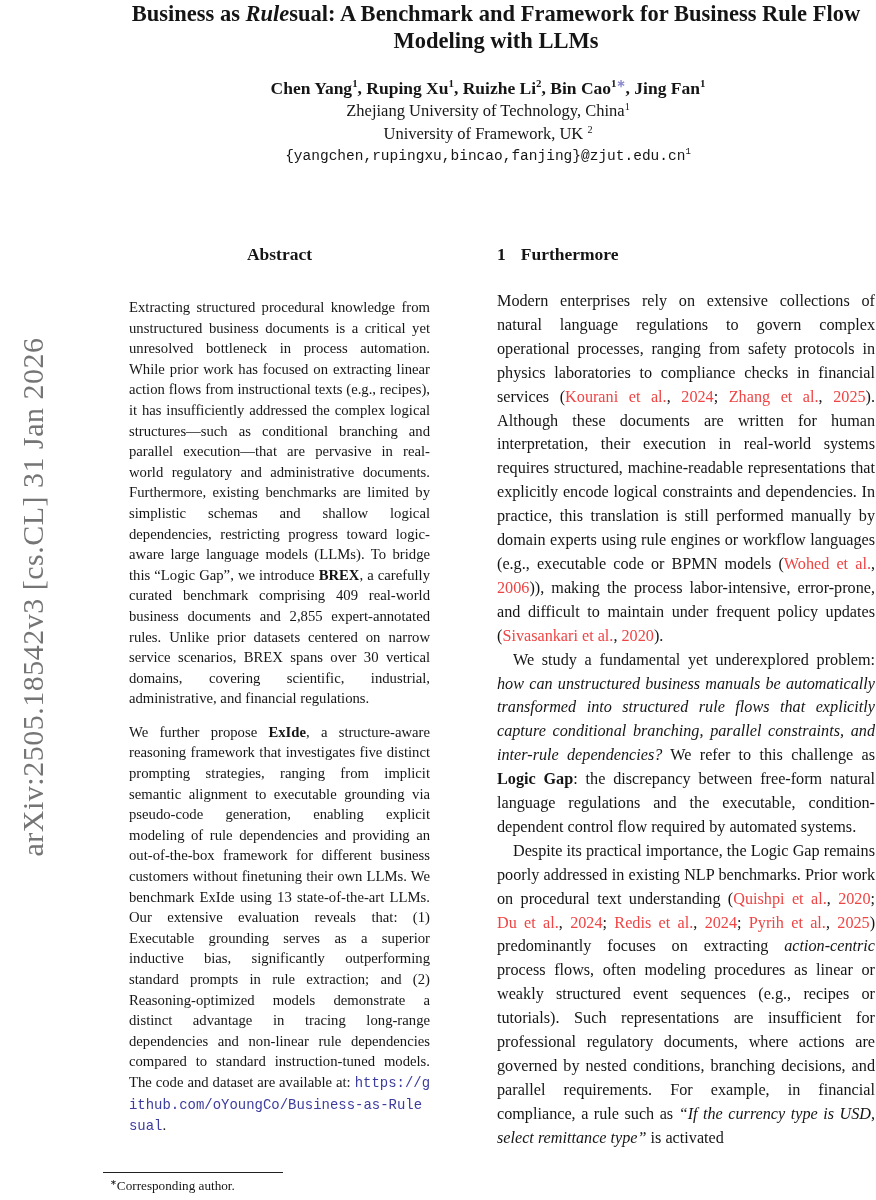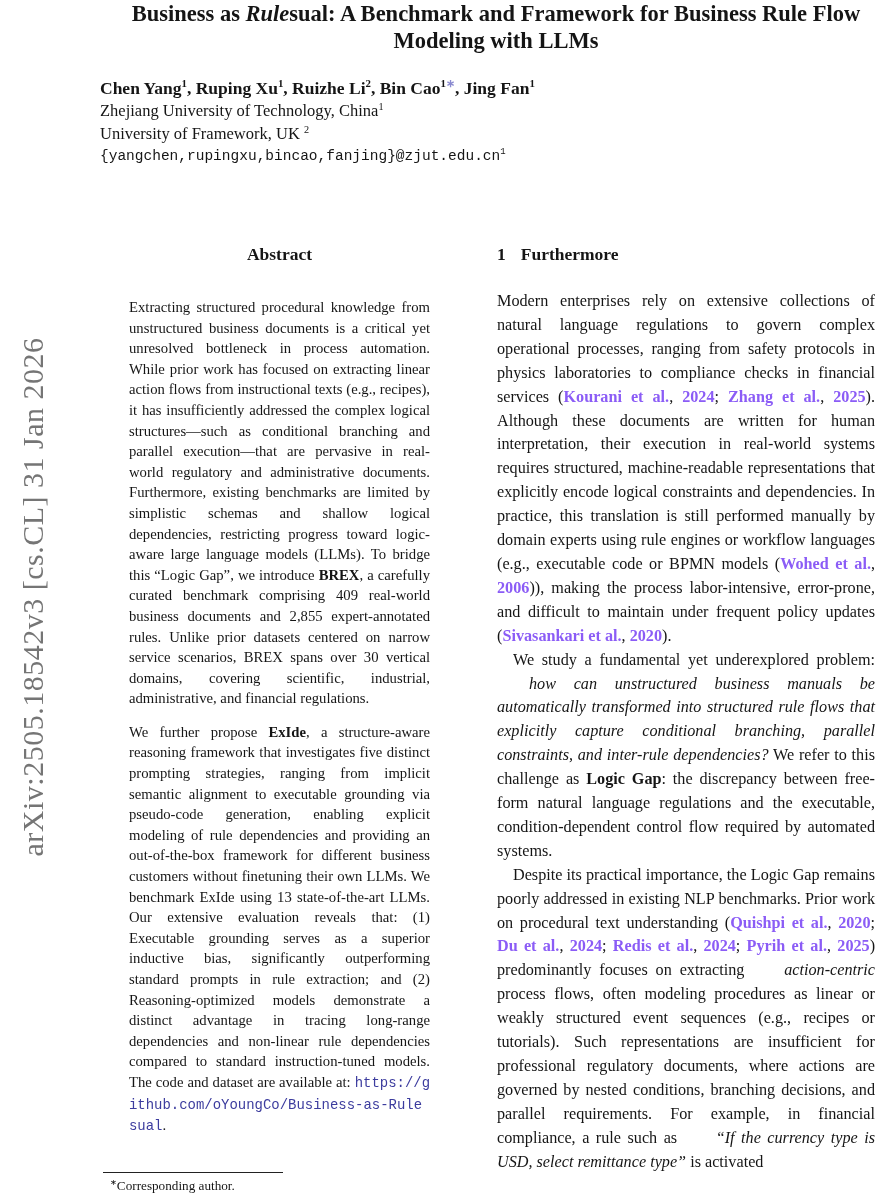--- a/index.html
+++ b/index.html
@@ -10,21 +10,21 @@
   }
   .watermark{
     position:absolute;top:597px;left:33px;
     transform:translate(-50%,-50%) rotate(-90deg);
     white-space:nowrap;font-size:30px;color:#757575;letter-spacing:.5px;
   }
   .paper-title{
     position:absolute;top:1px;left:108px;width:776px;margin:0;
     text-align:center;font-size:22.5px;line-height:26.5px;font-weight:700;
   }
-  .header-block{position:absolute;top:76px;left:100px;width:776px;text-align:left;}
+  .header-block{position:absolute;top:76px;left:100px;width:776px;text-align:center;}
   .authors{font-size:17.5px;line-height:24px;font-weight:700;}
   .affil{font-size:16.5px;line-height:22.5px;}
   .email{font-family:"Liberation Mono",monospace;font-size:14.5px;line-height:23px;}
 
   .col-left{position:absolute;left:103px;top:243px;width:357px;}
   .abstract-heading{font-size:17.5px;font-weight:700;text-align:center;line-height:22px;margin:0 22px 0 18px;}
   .abstract-body{margin:32px 22px 0 18px;font-size:14.7px;line-height:20.6px;text-align:justify;}
   .abstract-body p{margin:8px;}
   .abstract-body p + p{margin-top:13px;}
 
@@ -33,27 +33,27 @@
   .intro-heading .secnum{margin-right:15px;}
   .intro-body{margin-top:25px;font-size:16.2px;line-height:23.9px;text-align:justify;}
   .intro-body p{margin:0;}
   .intro-body p.indent{text-indent:16px;}
 
   .footnote{position:absolute;left:103px;top:1172px;width:357px;font-size:13.2px;line-height:17px;}
   .footnote-rule{width:180px;border-top:1.2px solid #222;margin:0 0 4px 0;}
   .footnote-text{padding-left:7px;}
 
   .seg-b{font-weight:700;}
-  .seg-i{font-style:italic;margin-left:32px;}
+  .seg-i{font-style:italic;}
   .seg-bi{font-weight:700;font-style:italic;}
   .seg-sup{vertical-align:super;font-size:62%;line-height:0;}
   .seg-star{color:#8a8ad0;}
   .seg-mono{font-family:"Liberation Mono",monospace;margin-top:32px;}
   .seg-link{color:#3c3c9e;font-family:"Liberation Mono",monospace;word-break:break-all;font-size:95%;}
-  .seg-cite{color:#8b5cf6;font-weight:bold;}
+  .seg-cite{color:#ef4444;}
 </style>
 </head>
 <body>
 
 <div class="watermark">arXiv:2505.18542v3  [cs.CL]  31 Jan 2026</div>
 
 <h1 class="paper-title"><span class="seg-b">Business as </span><span class="seg-bi">Rule</span><span class="seg-b">sual: A Benchmark and Framework for Business Rule Flow Modeling with LLMs</span></h1>
 
 <div class="header-block">
   <div class="authors"><span class="seg-b">Chen Yang</span><span class="seg-b seg-sup">1</span><span class="seg-b">, </span><span class="seg-b">Ruping Xu</span><span class="seg-b seg-sup">1</span><span class="seg-b">, </span><span class="seg-b">Ruizhe Li</span><span class="seg-b seg-sup">2</span><span class="seg-b">, </span><span class="seg-b">Bin Cao</span><span class="seg-b seg-sup">1</span><span class="seg-b seg-sup seg-star">∗</span><span class="seg-b">, </span><span class="seg-b">Jing Fan</span><span class="seg-b seg-sup">1</span></div>

